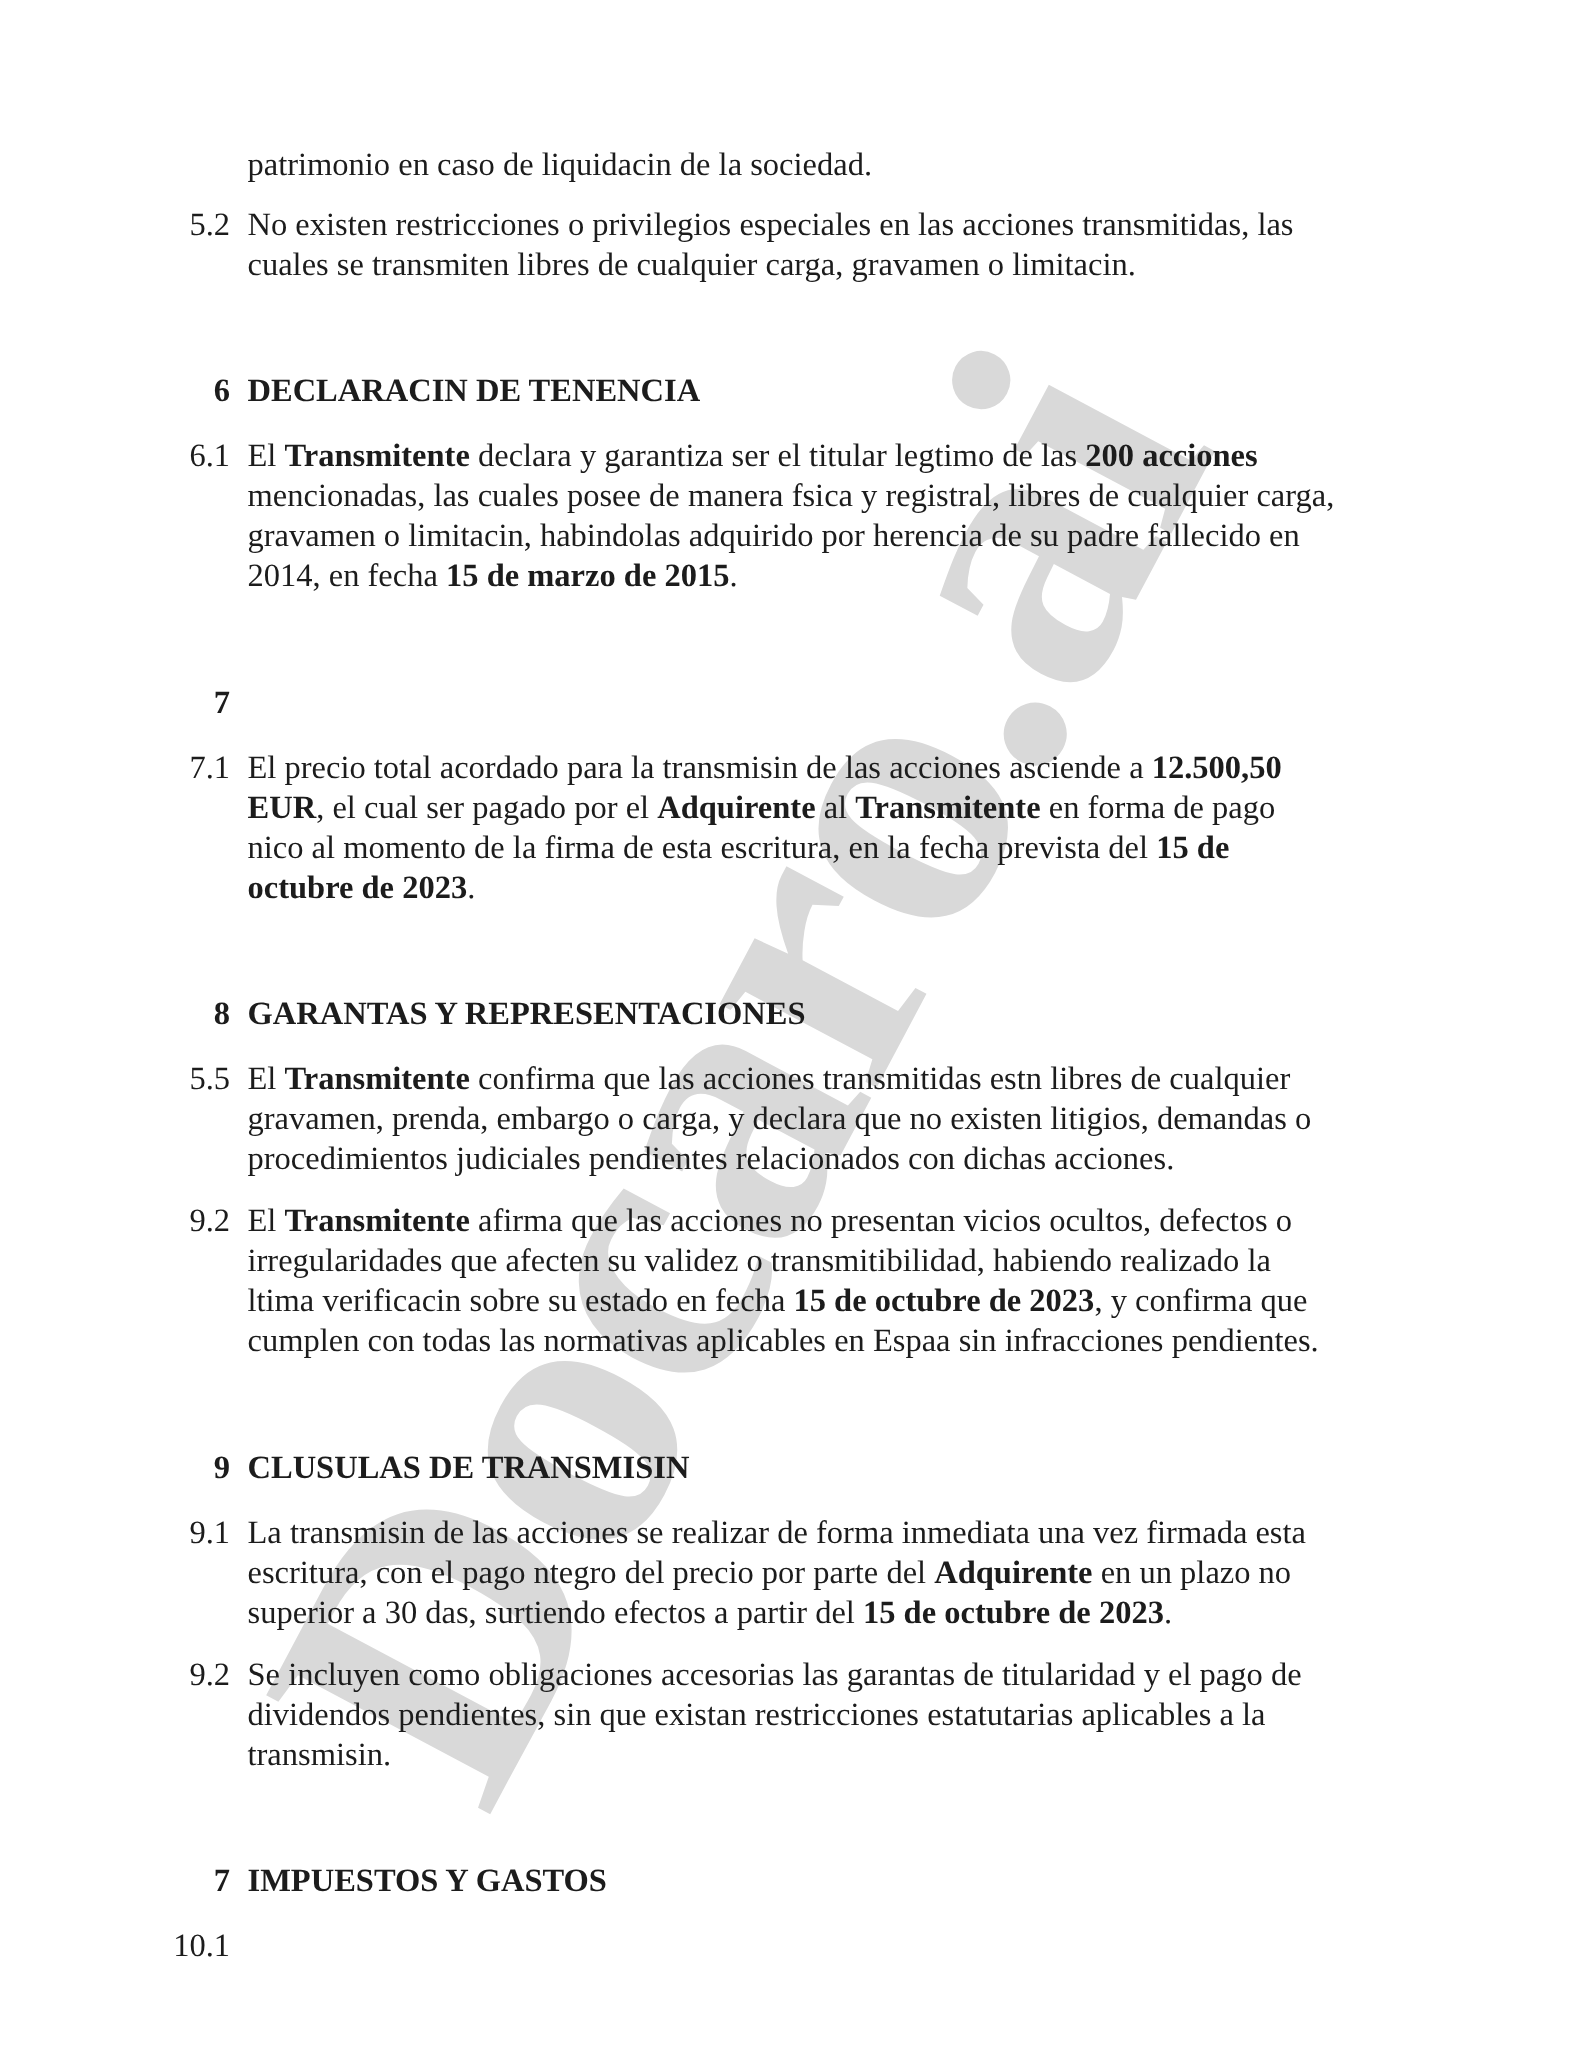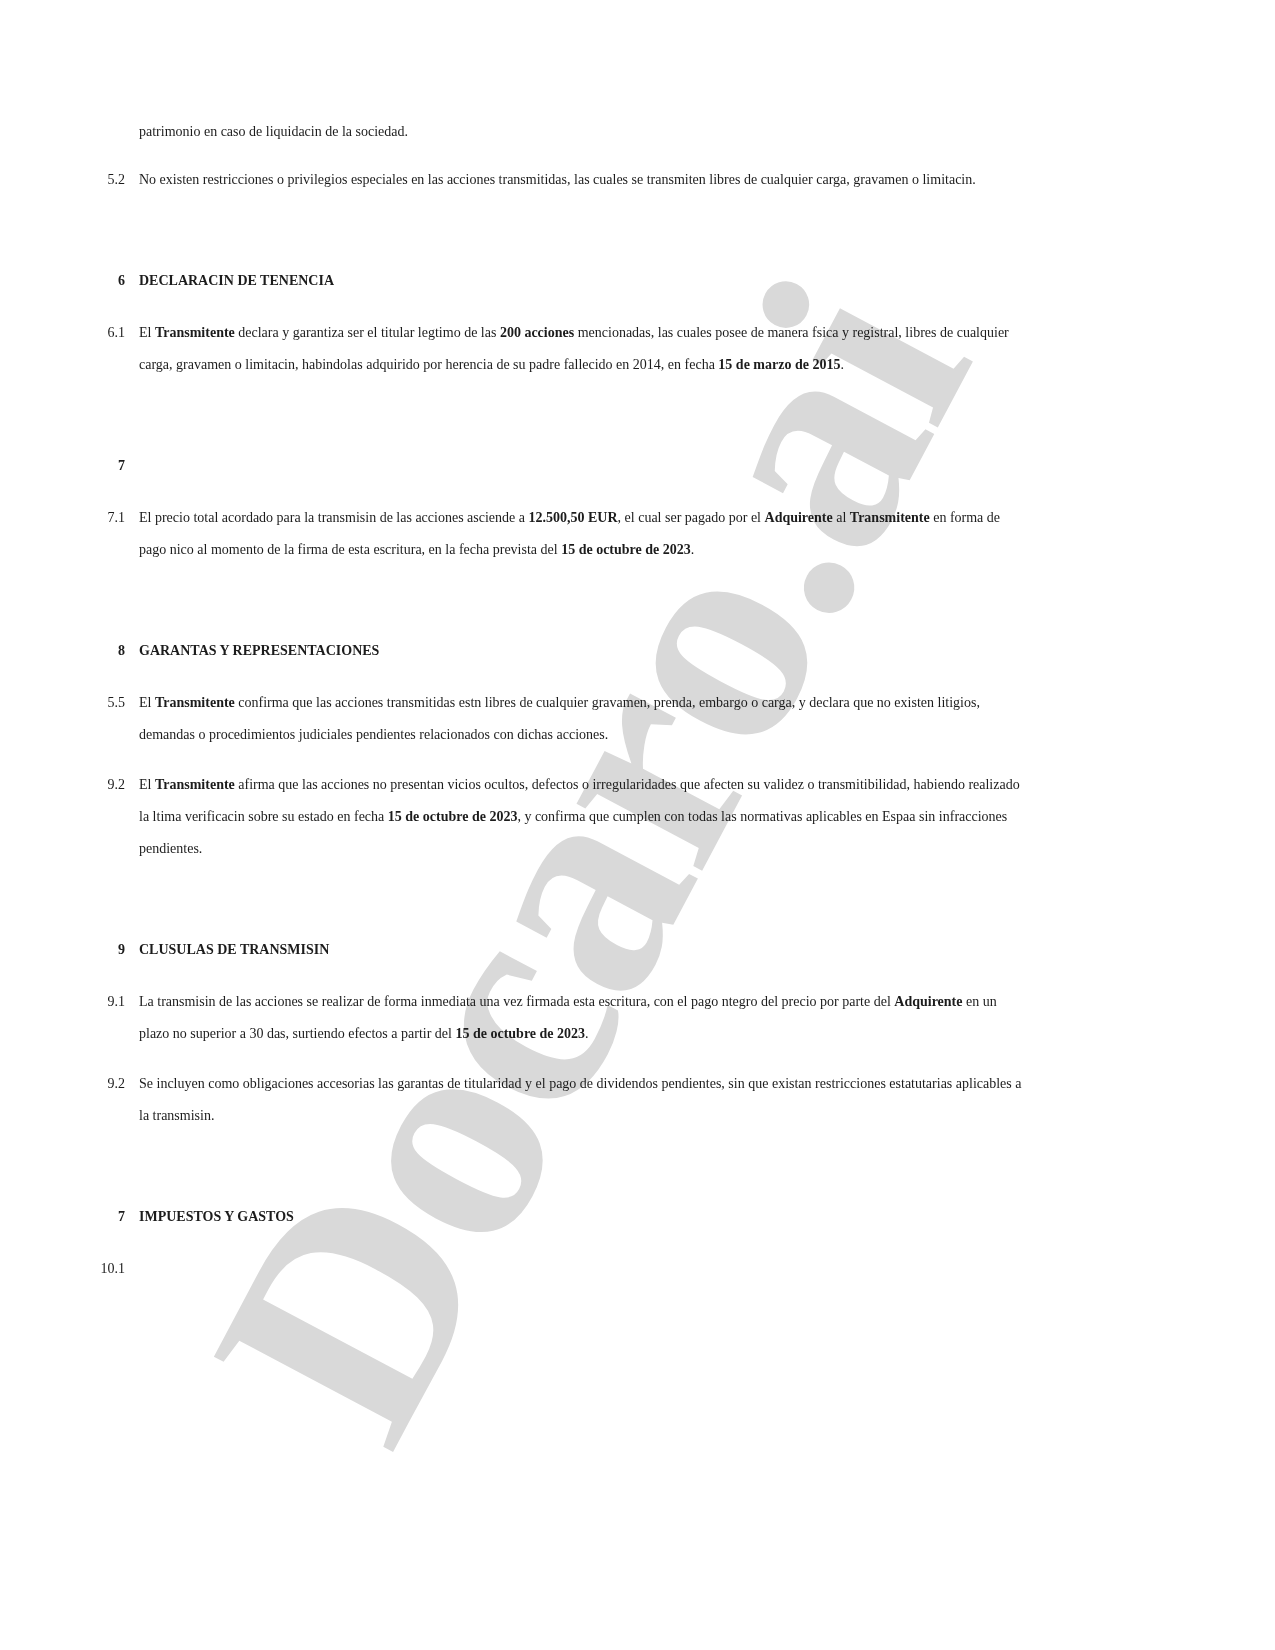--- a/index.html
+++ b/index.html
@@ -25,22 +25,22 @@
     font-weight: 700;
     letter-spacing: -4px;
     white-space: nowrap;
     z-index: 0;
     user-select: none;
     pointer-events: none;
   }
   .doc {
     position: relative;
     z-index: 1;
-    padding: 116px 190px 0 41px;
-    font-size: 14px;
+    padding: 116px 190px 0 100px;
+    font-size: 26px;
     line-height: 32px;
   }
   .block {
     display: flex;
     align-items: flex-start;
   }
   .block .num {
     flex: 0 0 84px;
     width: 84px;
     text-align: right;

